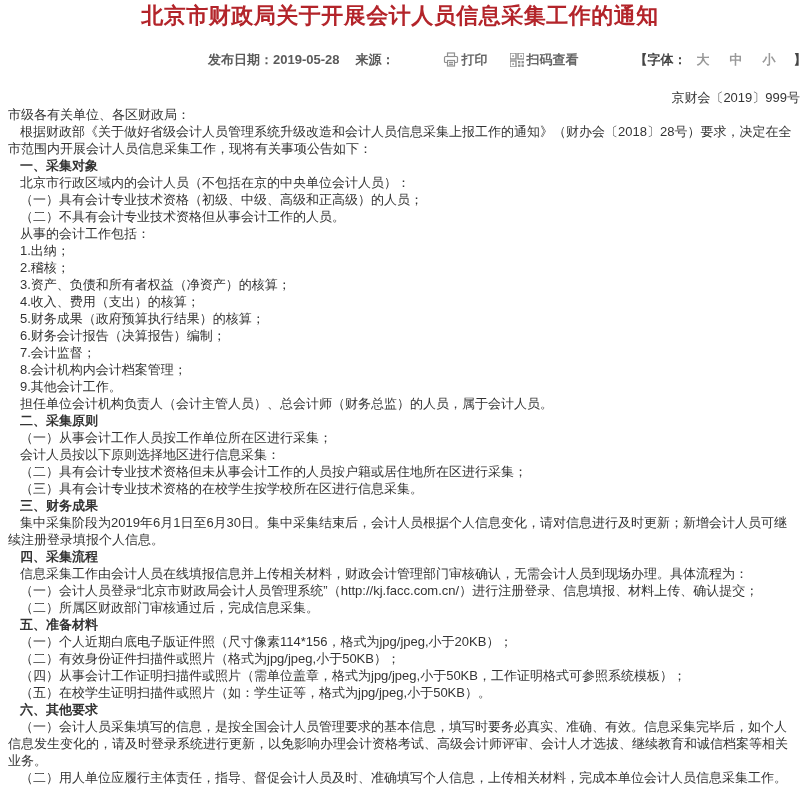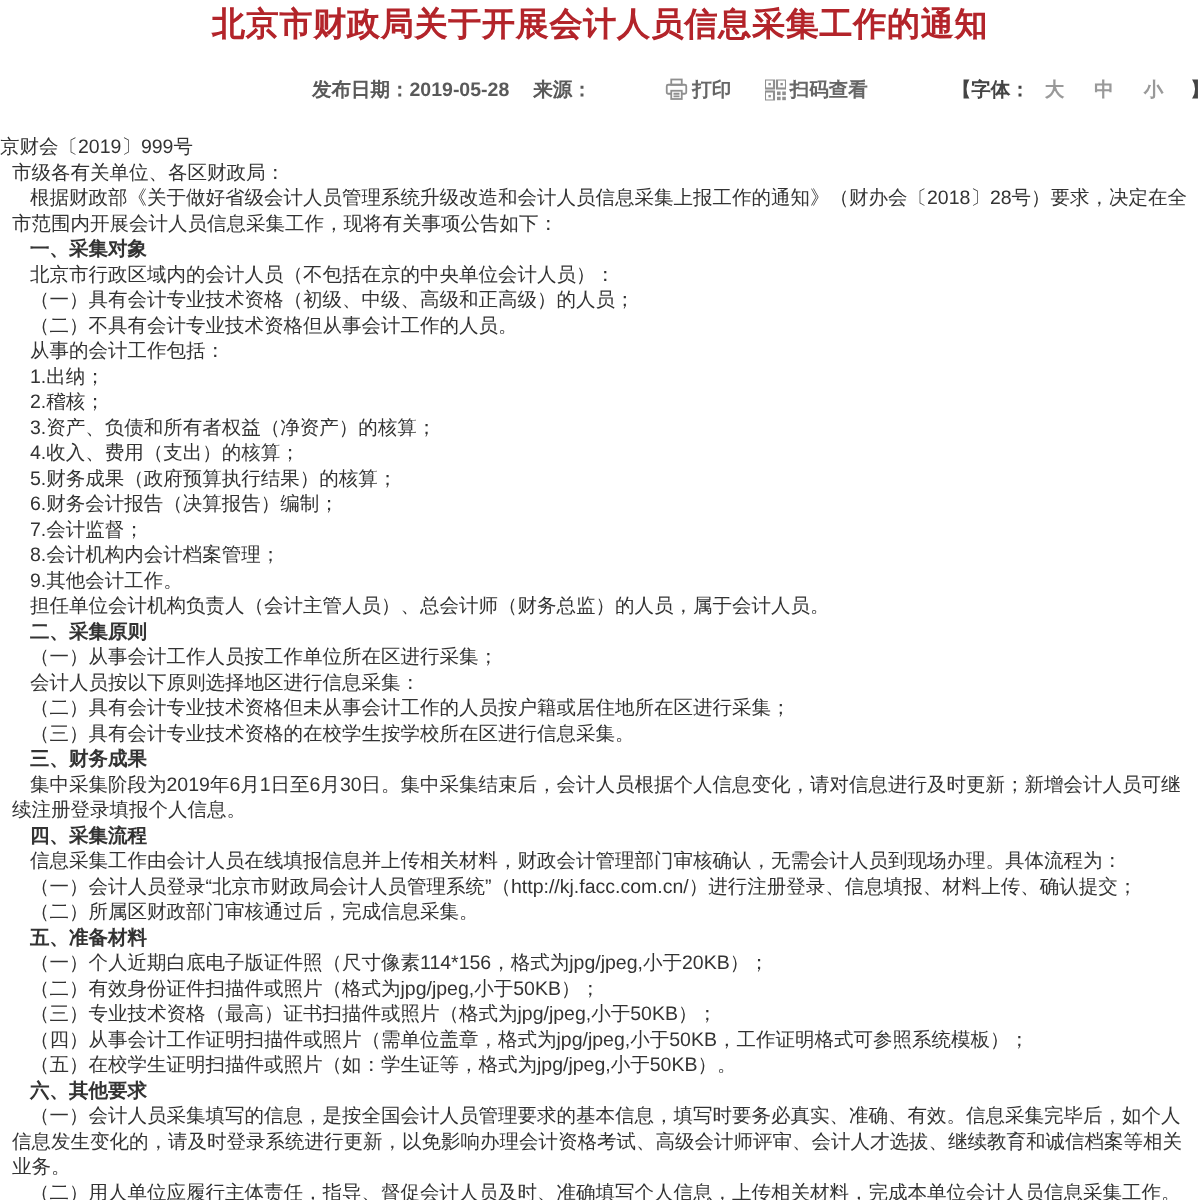--- a/index.html
+++ b/index.html
@@ -24,21 +24,21 @@
     display:inline-flex;align-items:center;gap:3px;
     color:#666;cursor:pointer;
   }
   .m-btn.print{margin-left:48px;align-items:center;}
   .m-btn.scan{margin-left:22px;}
   .m-btn svg{display:block;}
   .fontctl{margin-left:56px;color:#444;display:inline-flex;align-items:center;}
   .fontctl a{color:var(--font-buttons,#999);text-decoration:none;cursor:pointer;margin:0 10px;}
   .fontctl .fc-close{margin-left:8px;}
   .docnum{
-    text-align:left;font-size:13px;margin-top:21px;line-height:17px;
+    text-align:right;font-size:13px;margin-top:21px;line-height:17px;
   }
   .content{
     padding:0 8px;font-size:13px;line-height:17px;margin-top:0;
   }
   .content p{margin:0;text-indent:12px;}
   .content p.salutation{text-indent:0;}
   .content p.heading{font-weight:bold;}
 </style>
 </head>
 <body>
@@ -118,21 +118,20 @@
       <p class="normal">（三）具有会计专业技术资格的在校学生按学校所在区进行信息采集。</p>
       <p class="heading">三、财务成果</p>
       <p class="normal">集中采集阶段为2019年6月1日至6月30日。集中采集结束后，会计人员根据个人信息变化，请对信息进行及时更新；新增会计人员可继续注册登录填报个人信息。</p>
       <p class="heading">四、采集流程</p>
       <p class="normal">信息采集工作由会计人员在线填报信息并上传相关材料，财政会计管理部门审核确认，无需会计人员到现场办理。具体流程为：</p>
       <p class="normal">（一）会计人员登录“北京市财政局会计人员管理系统”（http://kj.facc.com.cn/）进行注册登录、信息填报、材料上传、确认提交；</p>
       <p class="normal">（二）所属区财政部门审核通过后，完成信息采集。</p>
       <p class="heading">五、准备材料</p>
       <p class="normal">（一）个人近期白底电子版证件照（尺寸像素114*156，格式为jpg/jpeg,小于20KB）；</p>
       <p class="normal">（二）有效身份证件扫描件或照片（格式为jpg/jpeg,小于50KB）；</p>
-      <p class="normal">（三）专业技术资格（最高）证书扫描件或照片（格式为jpg/jpeg,小于50KB）；</p>
       <p class="normal">（四）从事会计工作证明扫描件或照片（需单位盖章，格式为jpg/jpeg,小于50KB，工作证明格式可参照系统模板）；</p>
       <p class="normal">（五）在校学生证明扫描件或照片（如：学生证等，格式为jpg/jpeg,小于50KB）。</p>
       <p class="heading">六、其他要求</p>
       <p class="normal">（一）会计人员采集填写的信息，是按全国会计人员管理要求的基本信息，填写时要务必真实、准确、有效。信息采集完毕后，如个人信息发生变化的，请及时登录系统进行更新，以免影响办理会计资格考试、高级会计师评审、会计人才选拔、继续教育和诚信档案等相关业务。</p>
       <p class="normal">（二）用人单位应履行主体责任，指导、督促会计人员及时、准确填写个人信息，上传相关材料，完成本单位会计人员信息采集工作。</p>
     </div>
 
 </div>
 
 </body></html>

